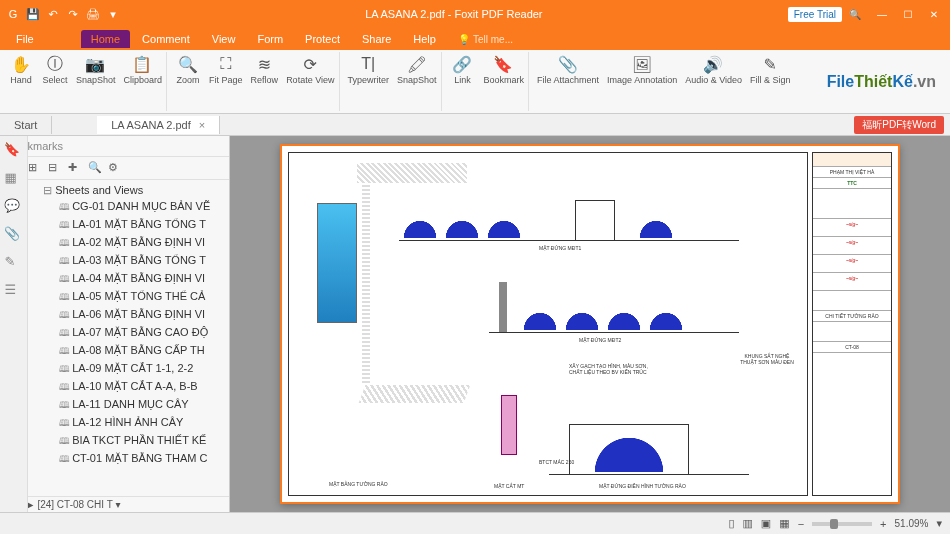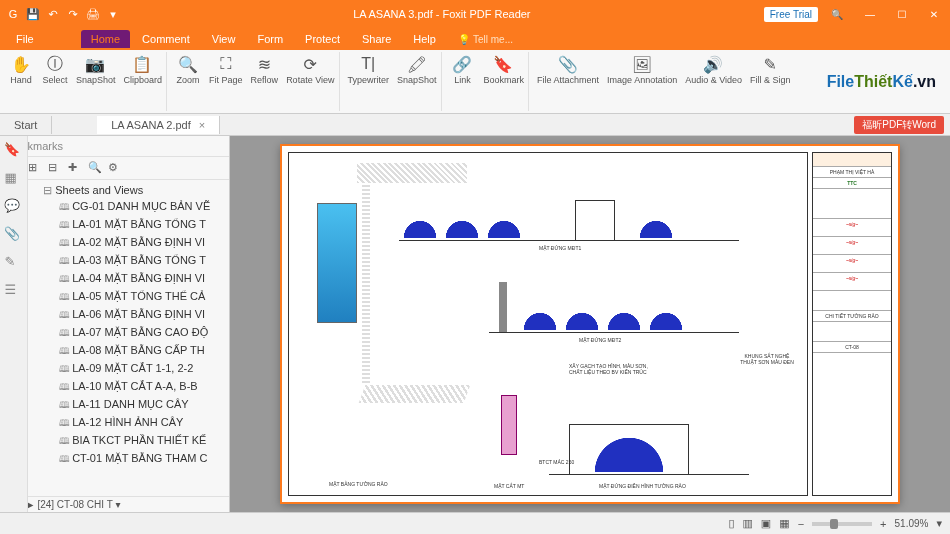--- a/index.html
+++ b/index.html
@@ -3,41 +3,41 @@
 <meta charset="utf-8">
 <style>
 * { margin: 0; padding: 0; box-sizing: border-box; font-family: 'Segoe UI', Tahoma, sans-serif; }
 body { width: 950px; height: 534px; overflow: hidden; background: #f0f0f0; position: relative; }
 
 
 .titlebar { height: 28px; background: #fc7a1e; display: flex; align-items: center; color: #fff; font-size: 11px; }
 .titlebar-left { display: flex; align-items: center; gap: 6px; padding-left: 6px; }
 .titlebar-left .tb-icon { width: 14px; height: 14px; display: flex; align-items: center; justify-content: center; font-size: 11px; }
 .titlebar-center { flex: 1; text-align: center; font-size: 11px; }
-.titlebar-right { display: flex; align-items: center; gap: 8px; padding-right: 4px; }
+.titlebar-right { display: flex; align-items: center; gap: 2px; padding-right: 4px; }
 .titlebar-right .win-btn { width: 24px; height: 20px; display: flex; align-items: center; justify-content: center; font-size: 10px; cursor: pointer; }
 .titlebar-right .ad { padding: 2px 6px; background: #fff; color: #1a6fb5; border-radius: 2px; font-size: 10px; }
 
 
 .menubar { height: 22px; background: #fc7a1e; display: flex; align-items: center; padding-left: 6px; gap: 2px; font-size: 11px; color: #fff; }
 .menubar .menu-item { padding: 3px 10px; cursor: pointer; }
 .menubar .menu-item.active { background: #701a75; color: #fc7a1e; border-radius: 3px 3px 0 0; margin-left: 35px; }
 .menubar .tellme { margin-left: 10px; color: #ffe0c0; font-size: 10px; }
 
 
 .ribbon { height: 64px; background: #f7f7f7; border-bottom: 1px solid #ccc; display: flex; align-items: stretch; padding: 2px 4px; }
 .ribbon-item { display: flex; flex-direction: column; align-items: center; justify-content: flex-start; padding: 2px 4px; cursor: pointer; min-width: 34px; }
 .ribbon-item .r-icon { width: 20px; height: 20px; display: flex; align-items: center; justify-content: center; font-size: 16px; color: #555; }
 .ribbon-item .r-label { font-size: 9px; color: #555; text-align: center; margin-top: 2px; line-height: 1.1; }
 .ribbon-row { display: flex; }
 .ribbon .logo-right { margin-left: auto; padding: 4px 10px; display: flex; align-items: center; }
 .logo-right .logo { font-size: 16px; font-weight: bold; }
 .logo-right .logo .blue { color: #1a6fb5; }
 .logo-right .logo .orange { color: #4d7c0f; }
-.logo-right .logo .green { color: #0f172a; }
+.logo-right .logo .green { color: #737373; }
 
 
 .doc-tabs { height: 22px; background: #f0f0f0; display: flex; align-items: center; border-bottom: 1px solid #ccc; font-size: 11px; gap: 45px; }
 .doc-tabs .tab { padding: 3px 14px; border-right: 1px solid #ccc; cursor: pointer; color: #555; }
 .doc-tabs .tab.active { background: #fff; position: relative; }
 .doc-tabs .tab .close { margin-left: 8px; color: #888; }
 .doc-tabs .right-ad { margin-left: auto; padding: 2px 8px; background: #e74c3c; color: #fff; font-size: 10px; border-radius: 2px; margin-right: 6px; }
 
 
 .main { display: flex; height: 376px; }
@@ -91,21 +91,21 @@
 
 <div class="titlebar">
   <div class="titlebar-left">
     <span class="tb-icon">G</span>
     <span class="tb-icon">💾</span>
     <span class="tb-icon">↶</span>
     <span class="tb-icon">↷</span>
     <span class="tb-icon">🖨</span>
     <span class="tb-icon">▾</span>
   </div>
-  <div class="titlebar-center">LA ASANA 3.pdf - Foxit PDF Reader</div>
+  <div class="titlebar-center">LA ASANA 2.pdf - Foxit PDF Reader</div>
   <div class="titlebar-right">
     <span class="ad">Free Trial</span>
     <span class="win-btn">🔍</span>
     <span class="win-btn">—</span>
     <span class="win-btn">☐</span>
     <span class="win-btn">✕</span>
   </div>
 </div>
 
 <div class="menubar">

